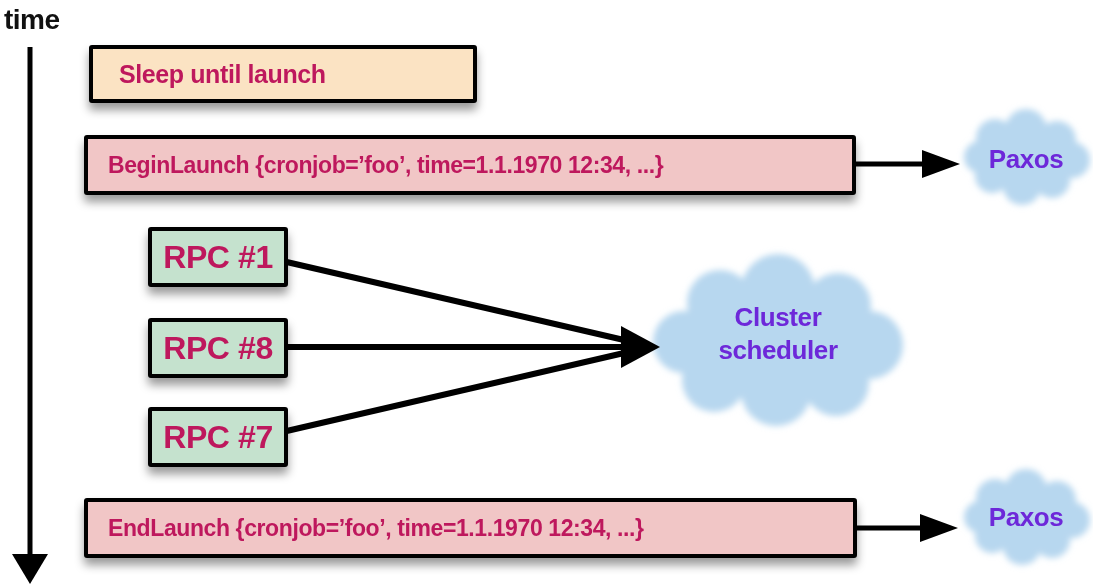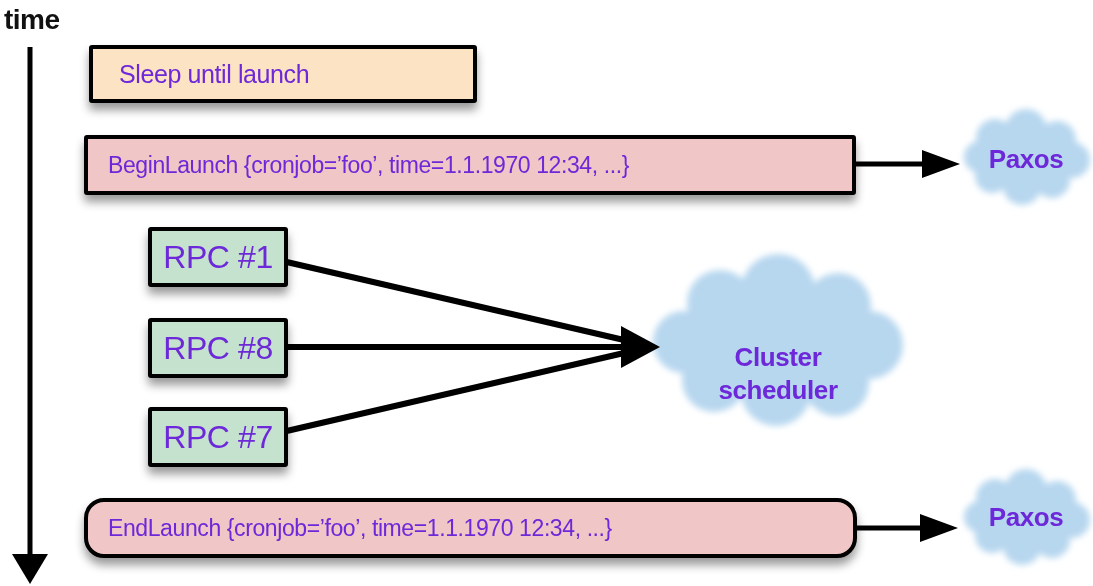--- a/index.html
+++ b/index.html
@@ -21,59 +21,59 @@
     width: 1093px; height: 586px;
   }
   .box {
     position: absolute;
     box-sizing: border-box;
     border: 4px solid #000000;
     border-radius: 3px;
     box-shadow: 0px 7px 10px rgba(0,0,0,0.40);
     display: flex;
     align-items: center;
-    color: #6d28d9;
-    font-weight: 400;
+    color: #be185d;
+    font-weight: 700;
     letter-spacing: -0.4px;
     white-space: nowrap;
   }
   .box.left-text { justify-content: flex-start; }
   .box.center-text { justify-content: center; }
 
   #sleep-box {
     left: 89px; top: 45px; width: 388px; height: 58px;
     padding-left: 26px; font-size: 25px;
   }
   #begin-launch-box {
     left: 84px; top: 135px; width: 772px; height: 60px;
     padding-left: 20px; font-size: 23px;
   }
   #end-launch-box {
     left: 84px; top: 498px; width: 773px; height: 60px;
-    padding-left: 20px; font-size: 23px; border-radius: 20px;
+    padding-left: 20px; font-size: 23px;
   }
   .rpc-box {
     left: 148px; width: 140px; height: 60px; font-size: 32px;
   }
   #rpc-1-box { top: 227px; }
   #rpc-2-box { top: 318px; }
   #rpc-3-box { top: 407px; }
 
   .cloud-label {
     position: absolute;
     text-align: center;
     color: #6d28d9;
     font-weight: 700;
     font-size: 26px;
     letter-spacing: -0.4px;
     line-height: 33px;
   }
   #paxos-top-label    { left: 962px; top: 143px; width: 128px; }
   #paxos-bottom-label { left: 962px; top: 501px; width: 128px; }
-  #cluster-label      { left: 678px; top: 301px; width: 200px; margin-top: 40px; }
+  #cluster-label      { left: 678px; top: 301px; width: 200px; }
 
   #time-label {
     position: absolute;
     left: 4px; top: 4px;
     font-size: 28px;
     font-weight: 700;
     color: #111111;
     letter-spacing: -0.5px;
   }
   .stroke-line { stroke: #000000; fill: none; }

